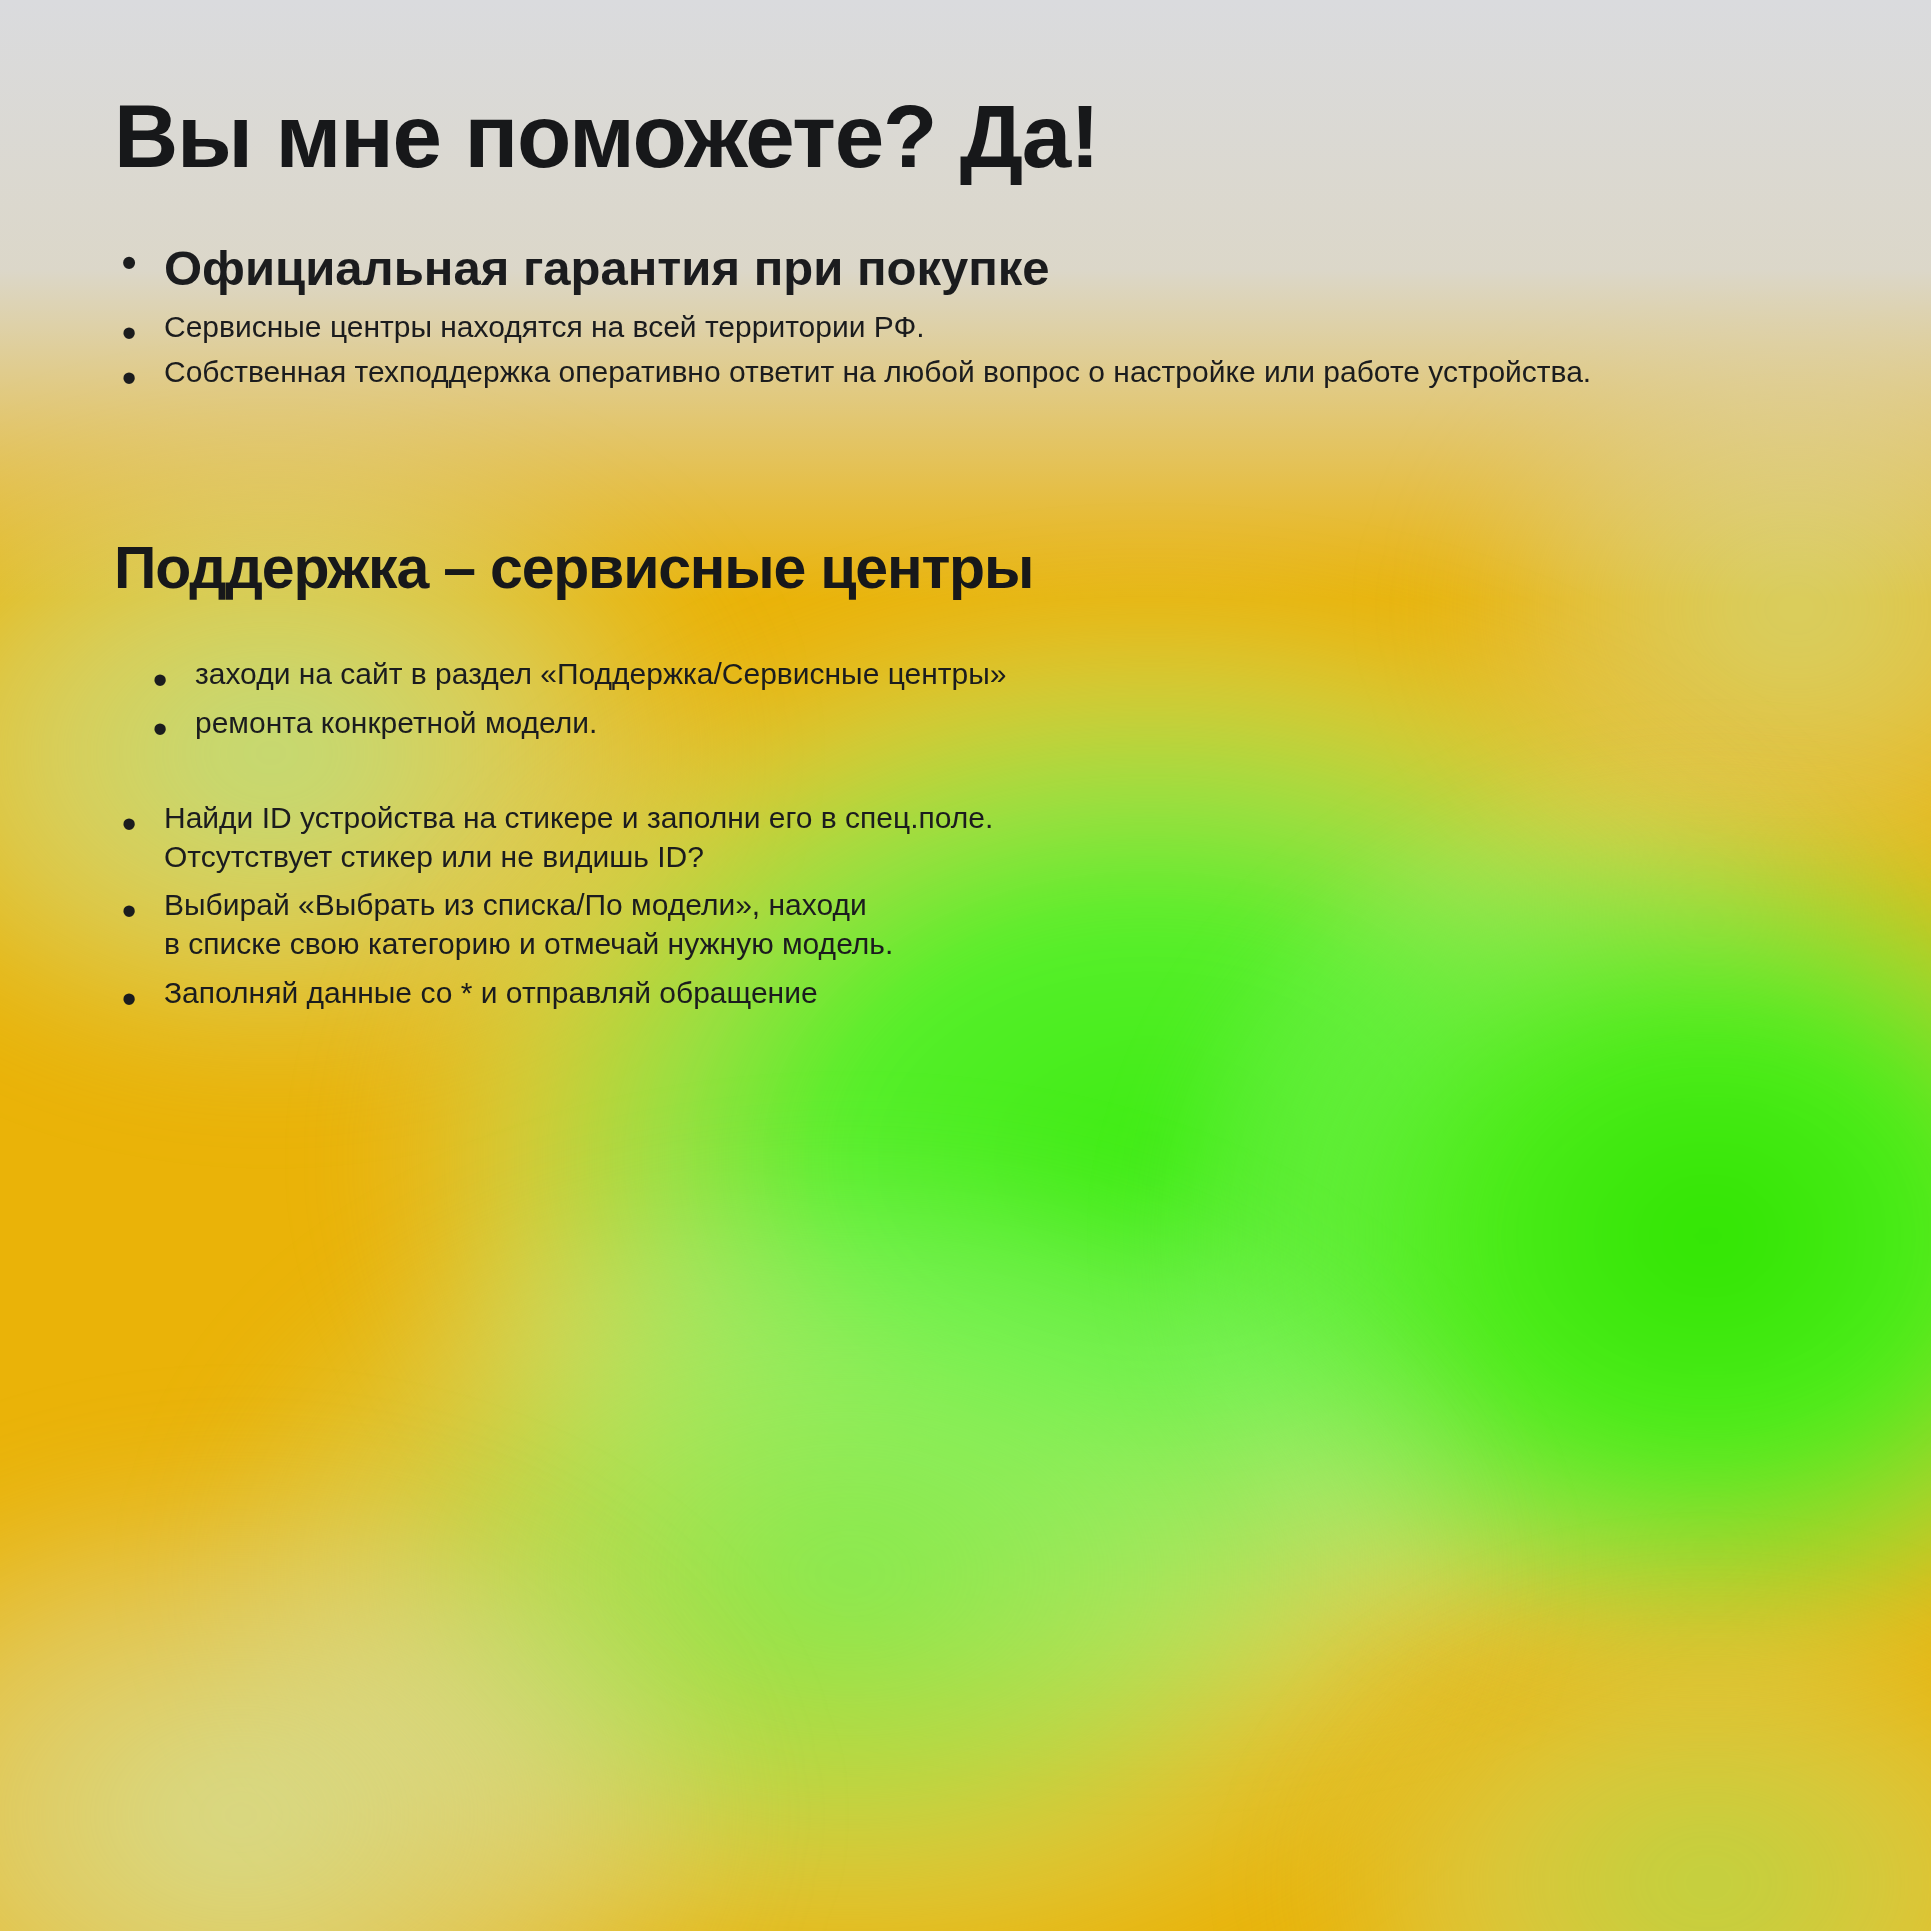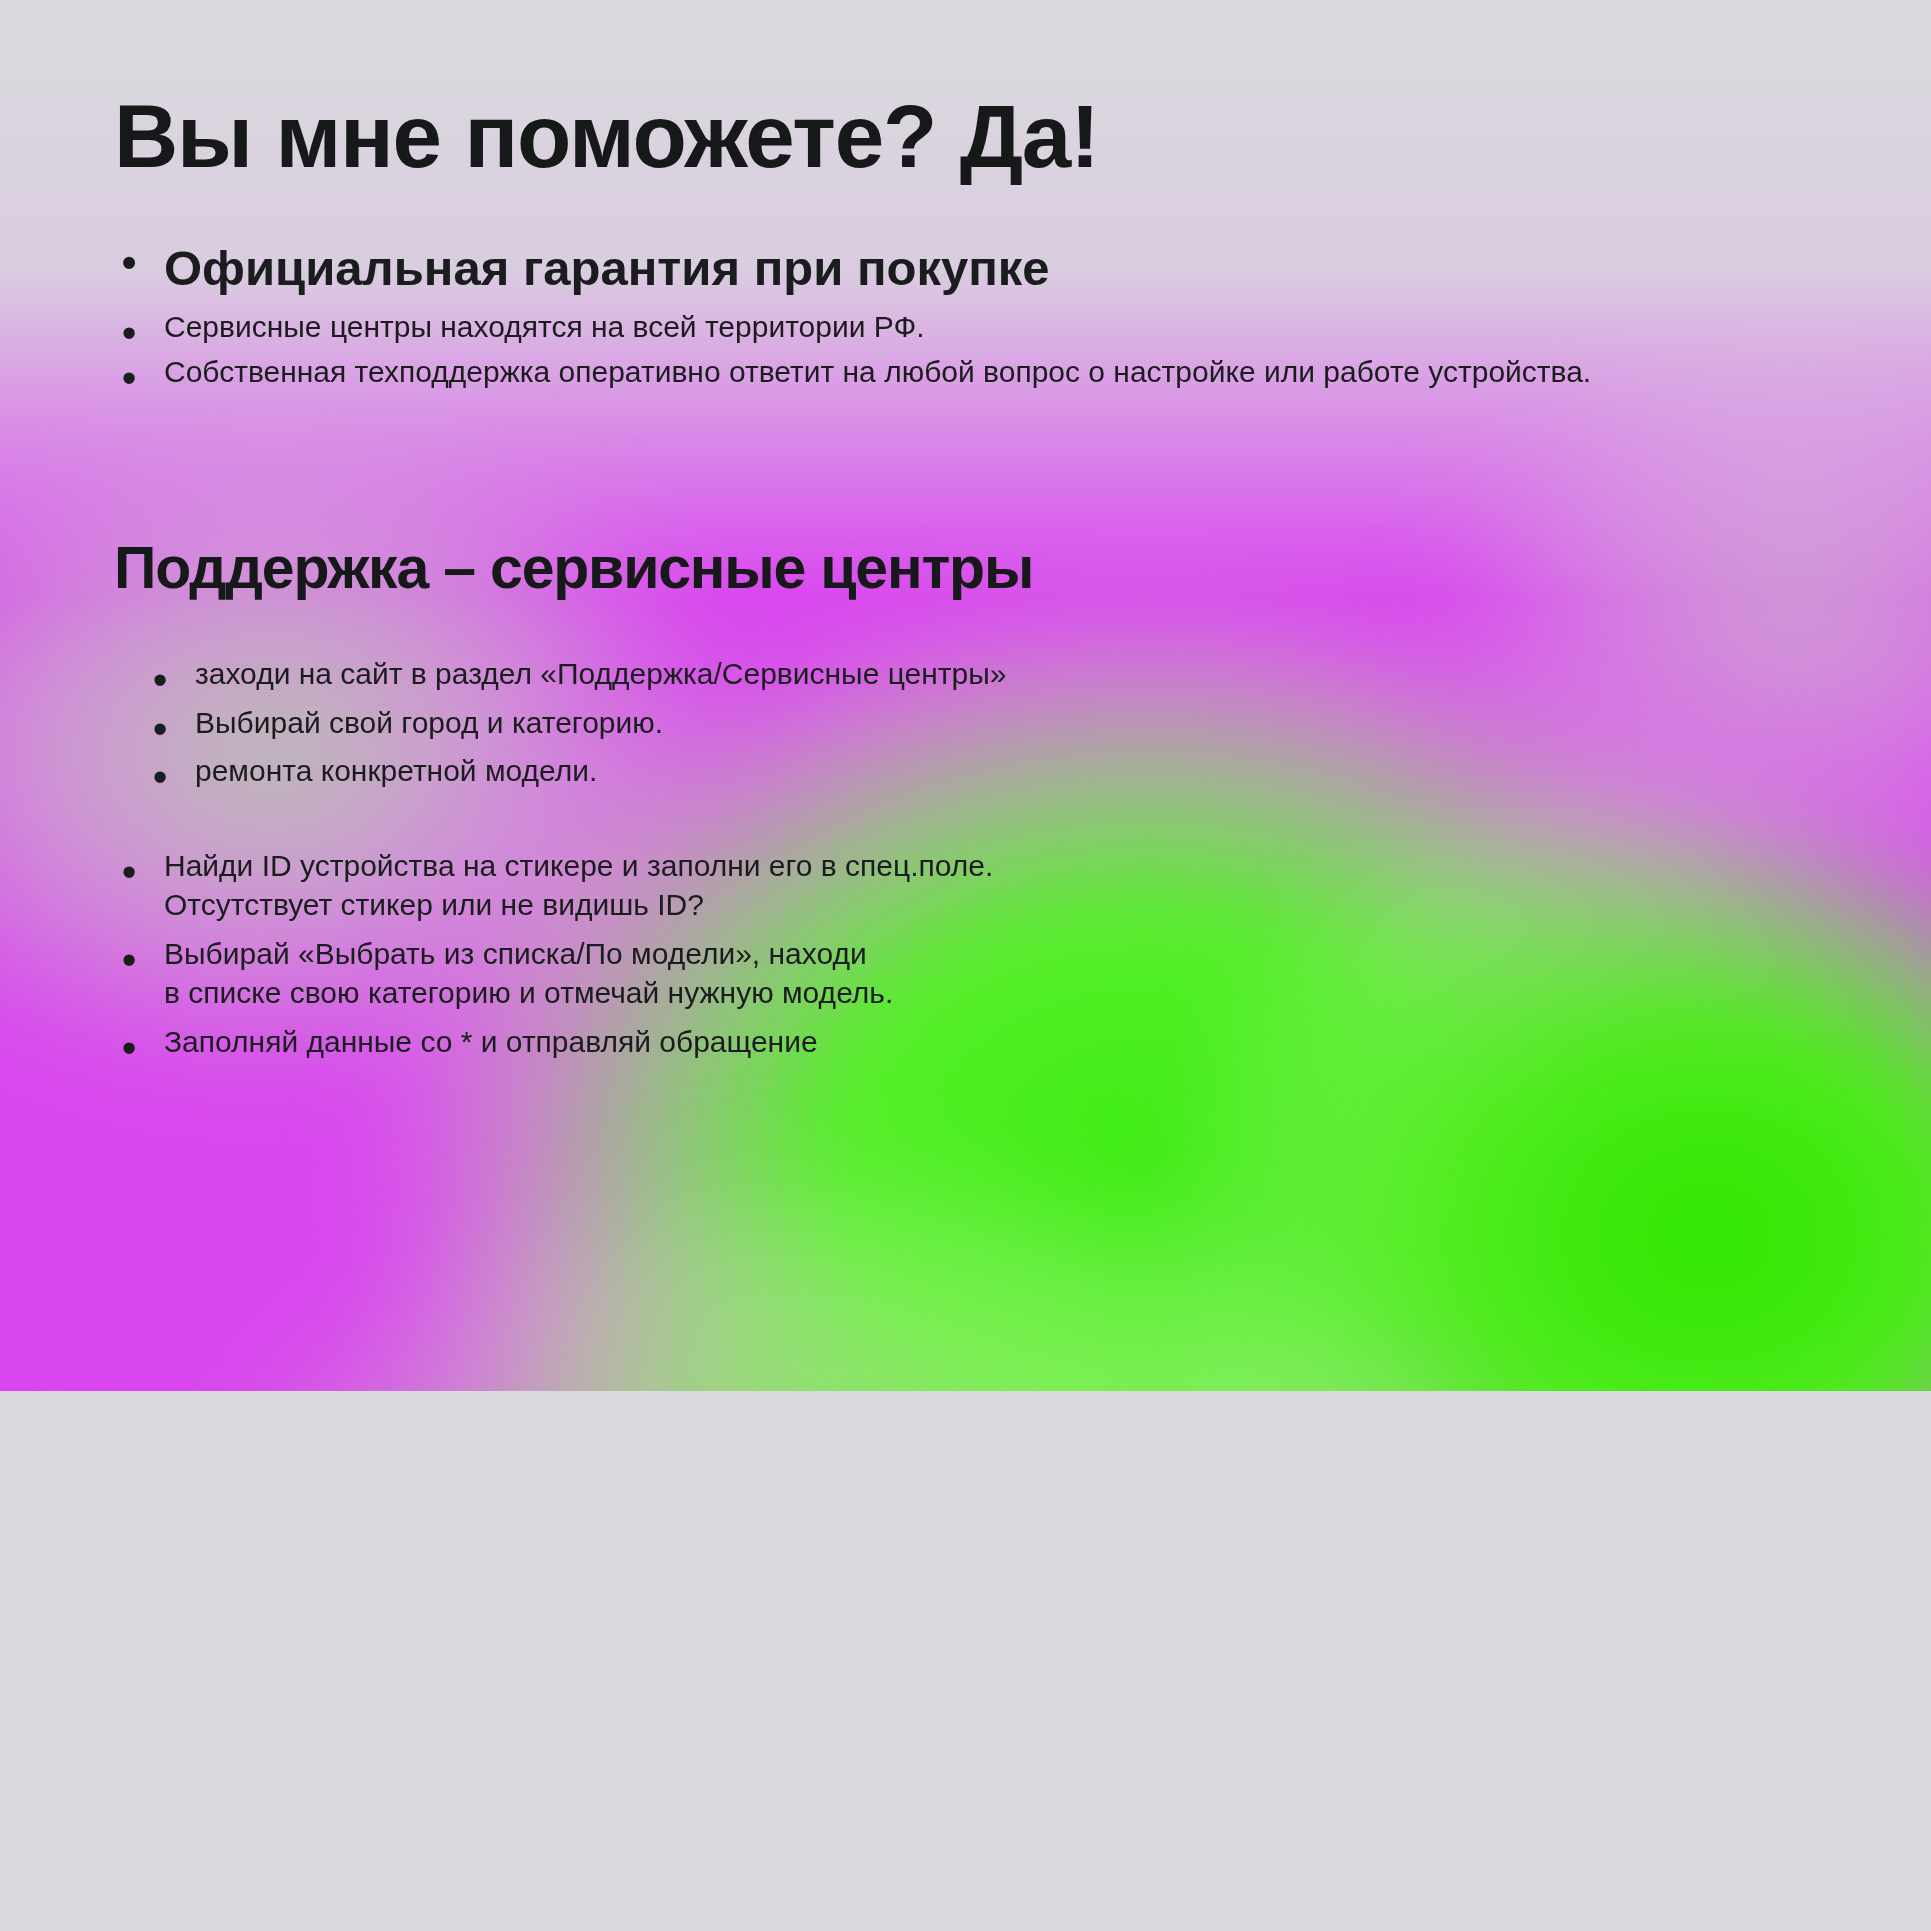--- a/index.html
+++ b/index.html
@@ -10,23 +10,23 @@
   body {
     width: 1931px;
     height: 1931px;
     font-family: "Liberation Sans", sans-serif;
     background: #d9dadd;
     overflow: hidden;
   }
   #slide {
     position: relative;
     width: 1931px;
-    height: 1391px;
+    height: 1931px;
     overflow: hidden;
-    background: #d946ef;
+    background: #eab308;
   }
   
   .bg-layer {
     position: absolute;
     inset: 0;
     pointer-events: none;
   }
   .blob {
     position: absolute;
     border-radius: 50%;
@@ -177,23 +177,20 @@
       </ul>
     </section>
 
     <section class="section sec2">
       <h2 class="heading">Поддержка – сервисные центры</h2>
       <ul class="bullets">
         <li>
           <span class="nowrap-line">заходи на сайт в раздел «Поддержка/Сервисные центры»</span>
         </li>
         <li>
-          <span class="nowrap-line">Выбирай свой город и категорию.</span>
-        </li>
-        <li>
           <span class="nowrap-line">ремонта конкретной модели.</span>
         </li>
       </ul>
     </section>
 
     <section class="section sec3">
       <ul class="bullets">
         <li>
           <span class="nowrap-line">Найди ID устройства на стикере и заполни его в спец.поле.</span>
           <span class="nowrap-line">Отсутствует стикер или не видишь ID?</span>

